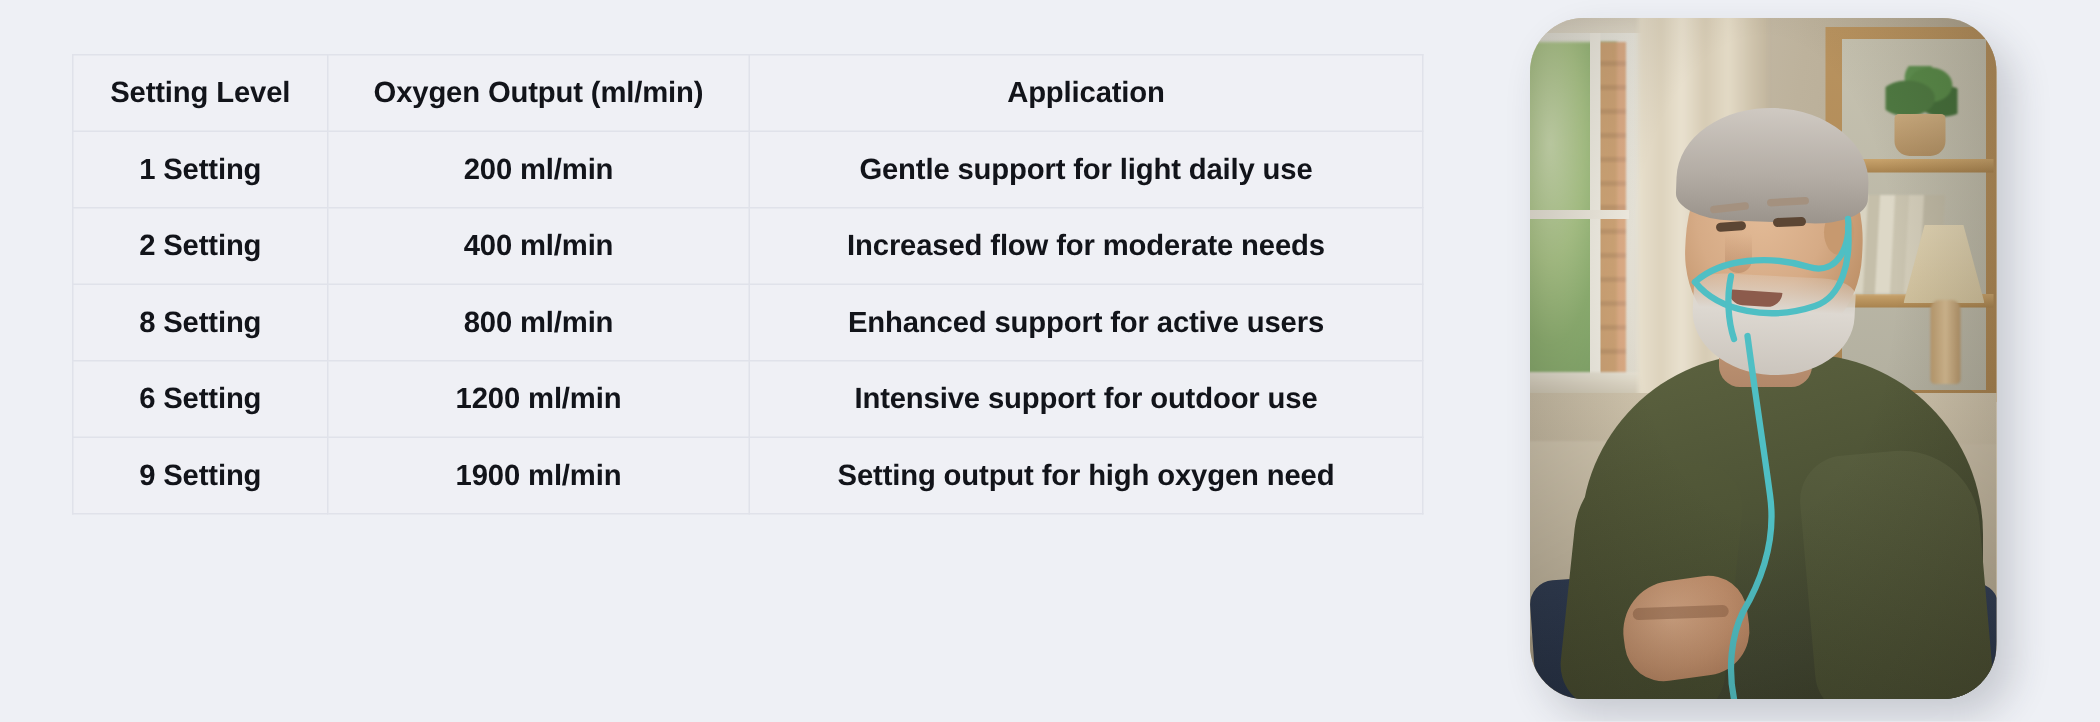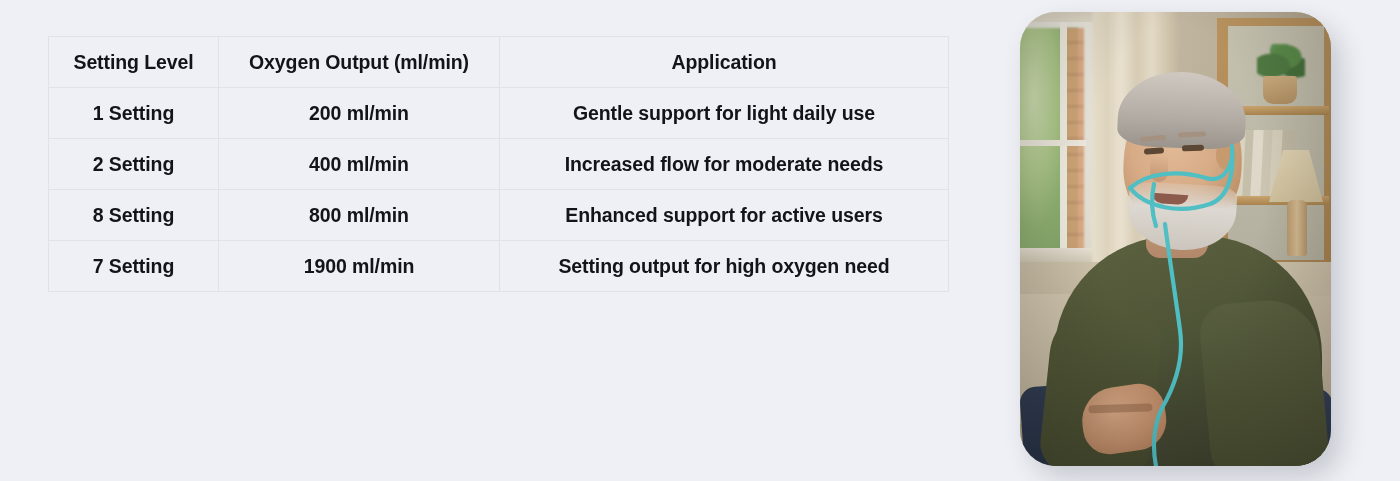--- a/index.html
+++ b/index.html
@@ -429,21 +429,26 @@
           <td>2 Setting</td>
           <td>400 ml/min</td>
           <td>Increased flow for moderate needs</td>
         </tr>
         <tr>
           <td>8 Setting</td>
           <td>800 ml/min</td>
           <td>Enhanced support for active users</td>
         </tr>
         <tr>
-          <td>7 Setting</td>
+          <td>6 Setting</td>
+          <td>1200 ml/min</td>
+          <td>Intensive support for outdoor use</td>
+        </tr>
+        <tr>
+          <td>9 Setting</td>
           <td>1900 ml/min</td>
           <td>Setting output for high oxygen need</td>
         </tr>
       </tbody>
     </table>
   </div>
 
   <div class="photo-card">
     <div class="photo-inner">
 

